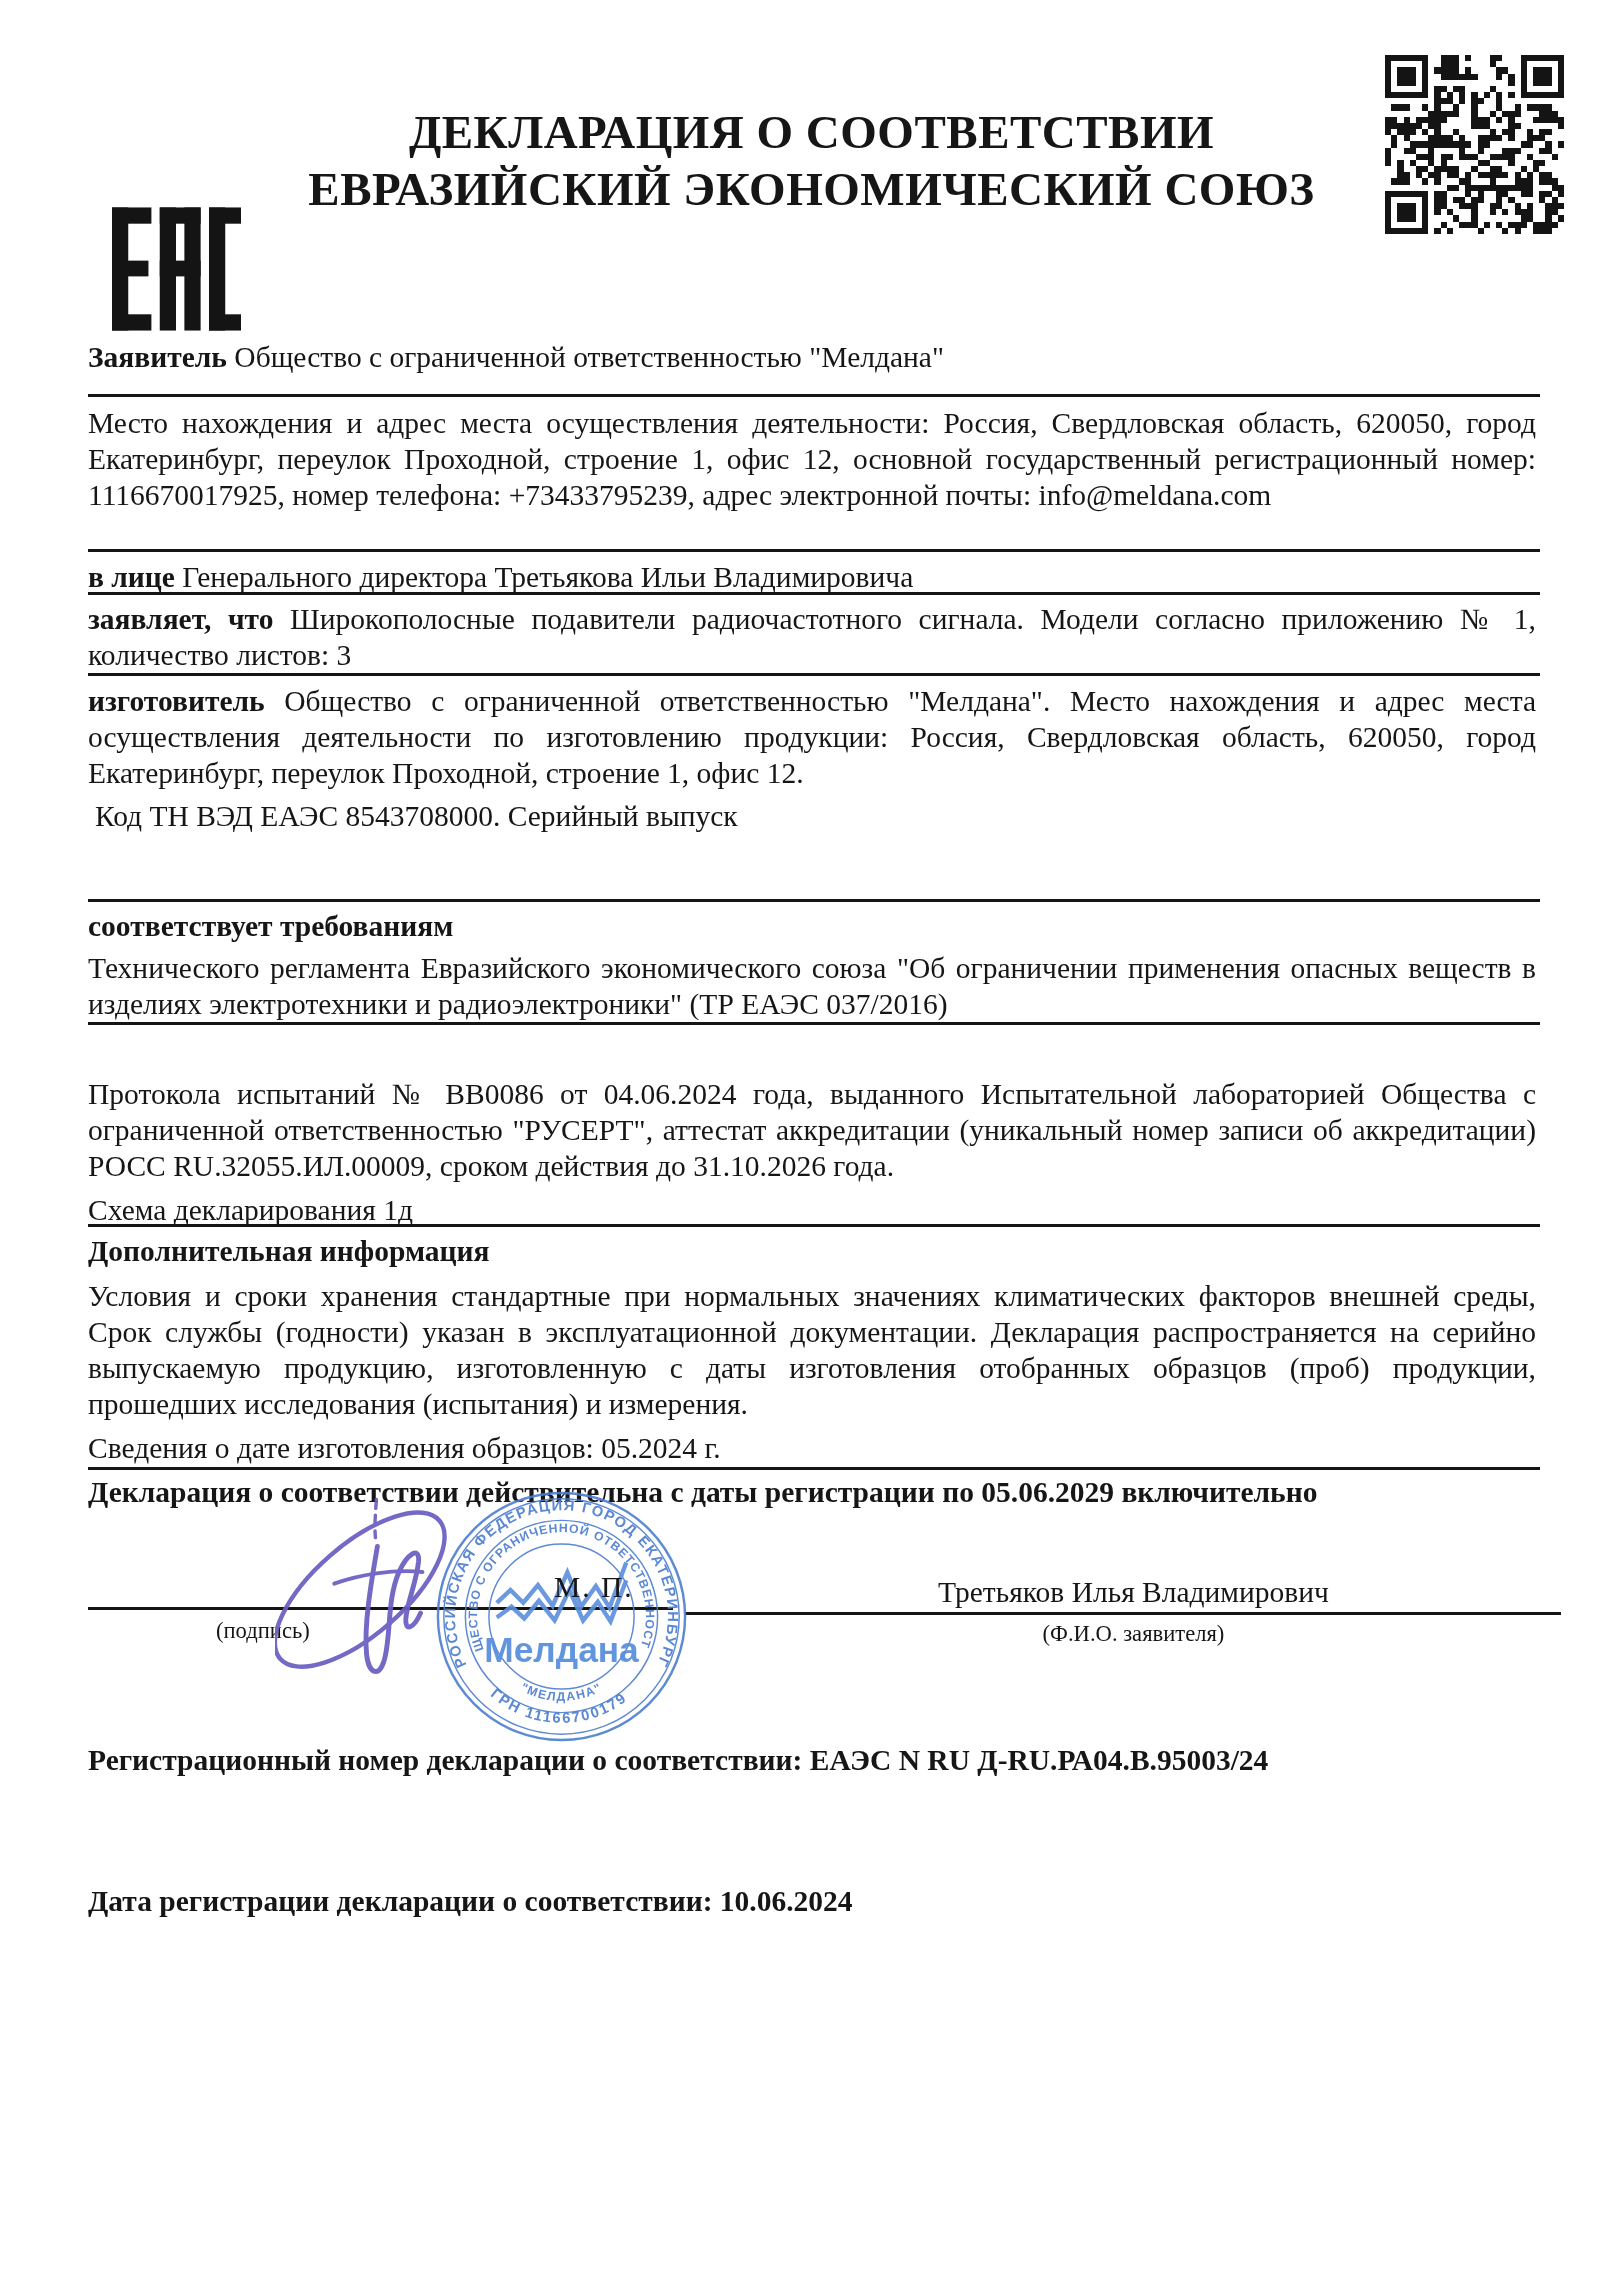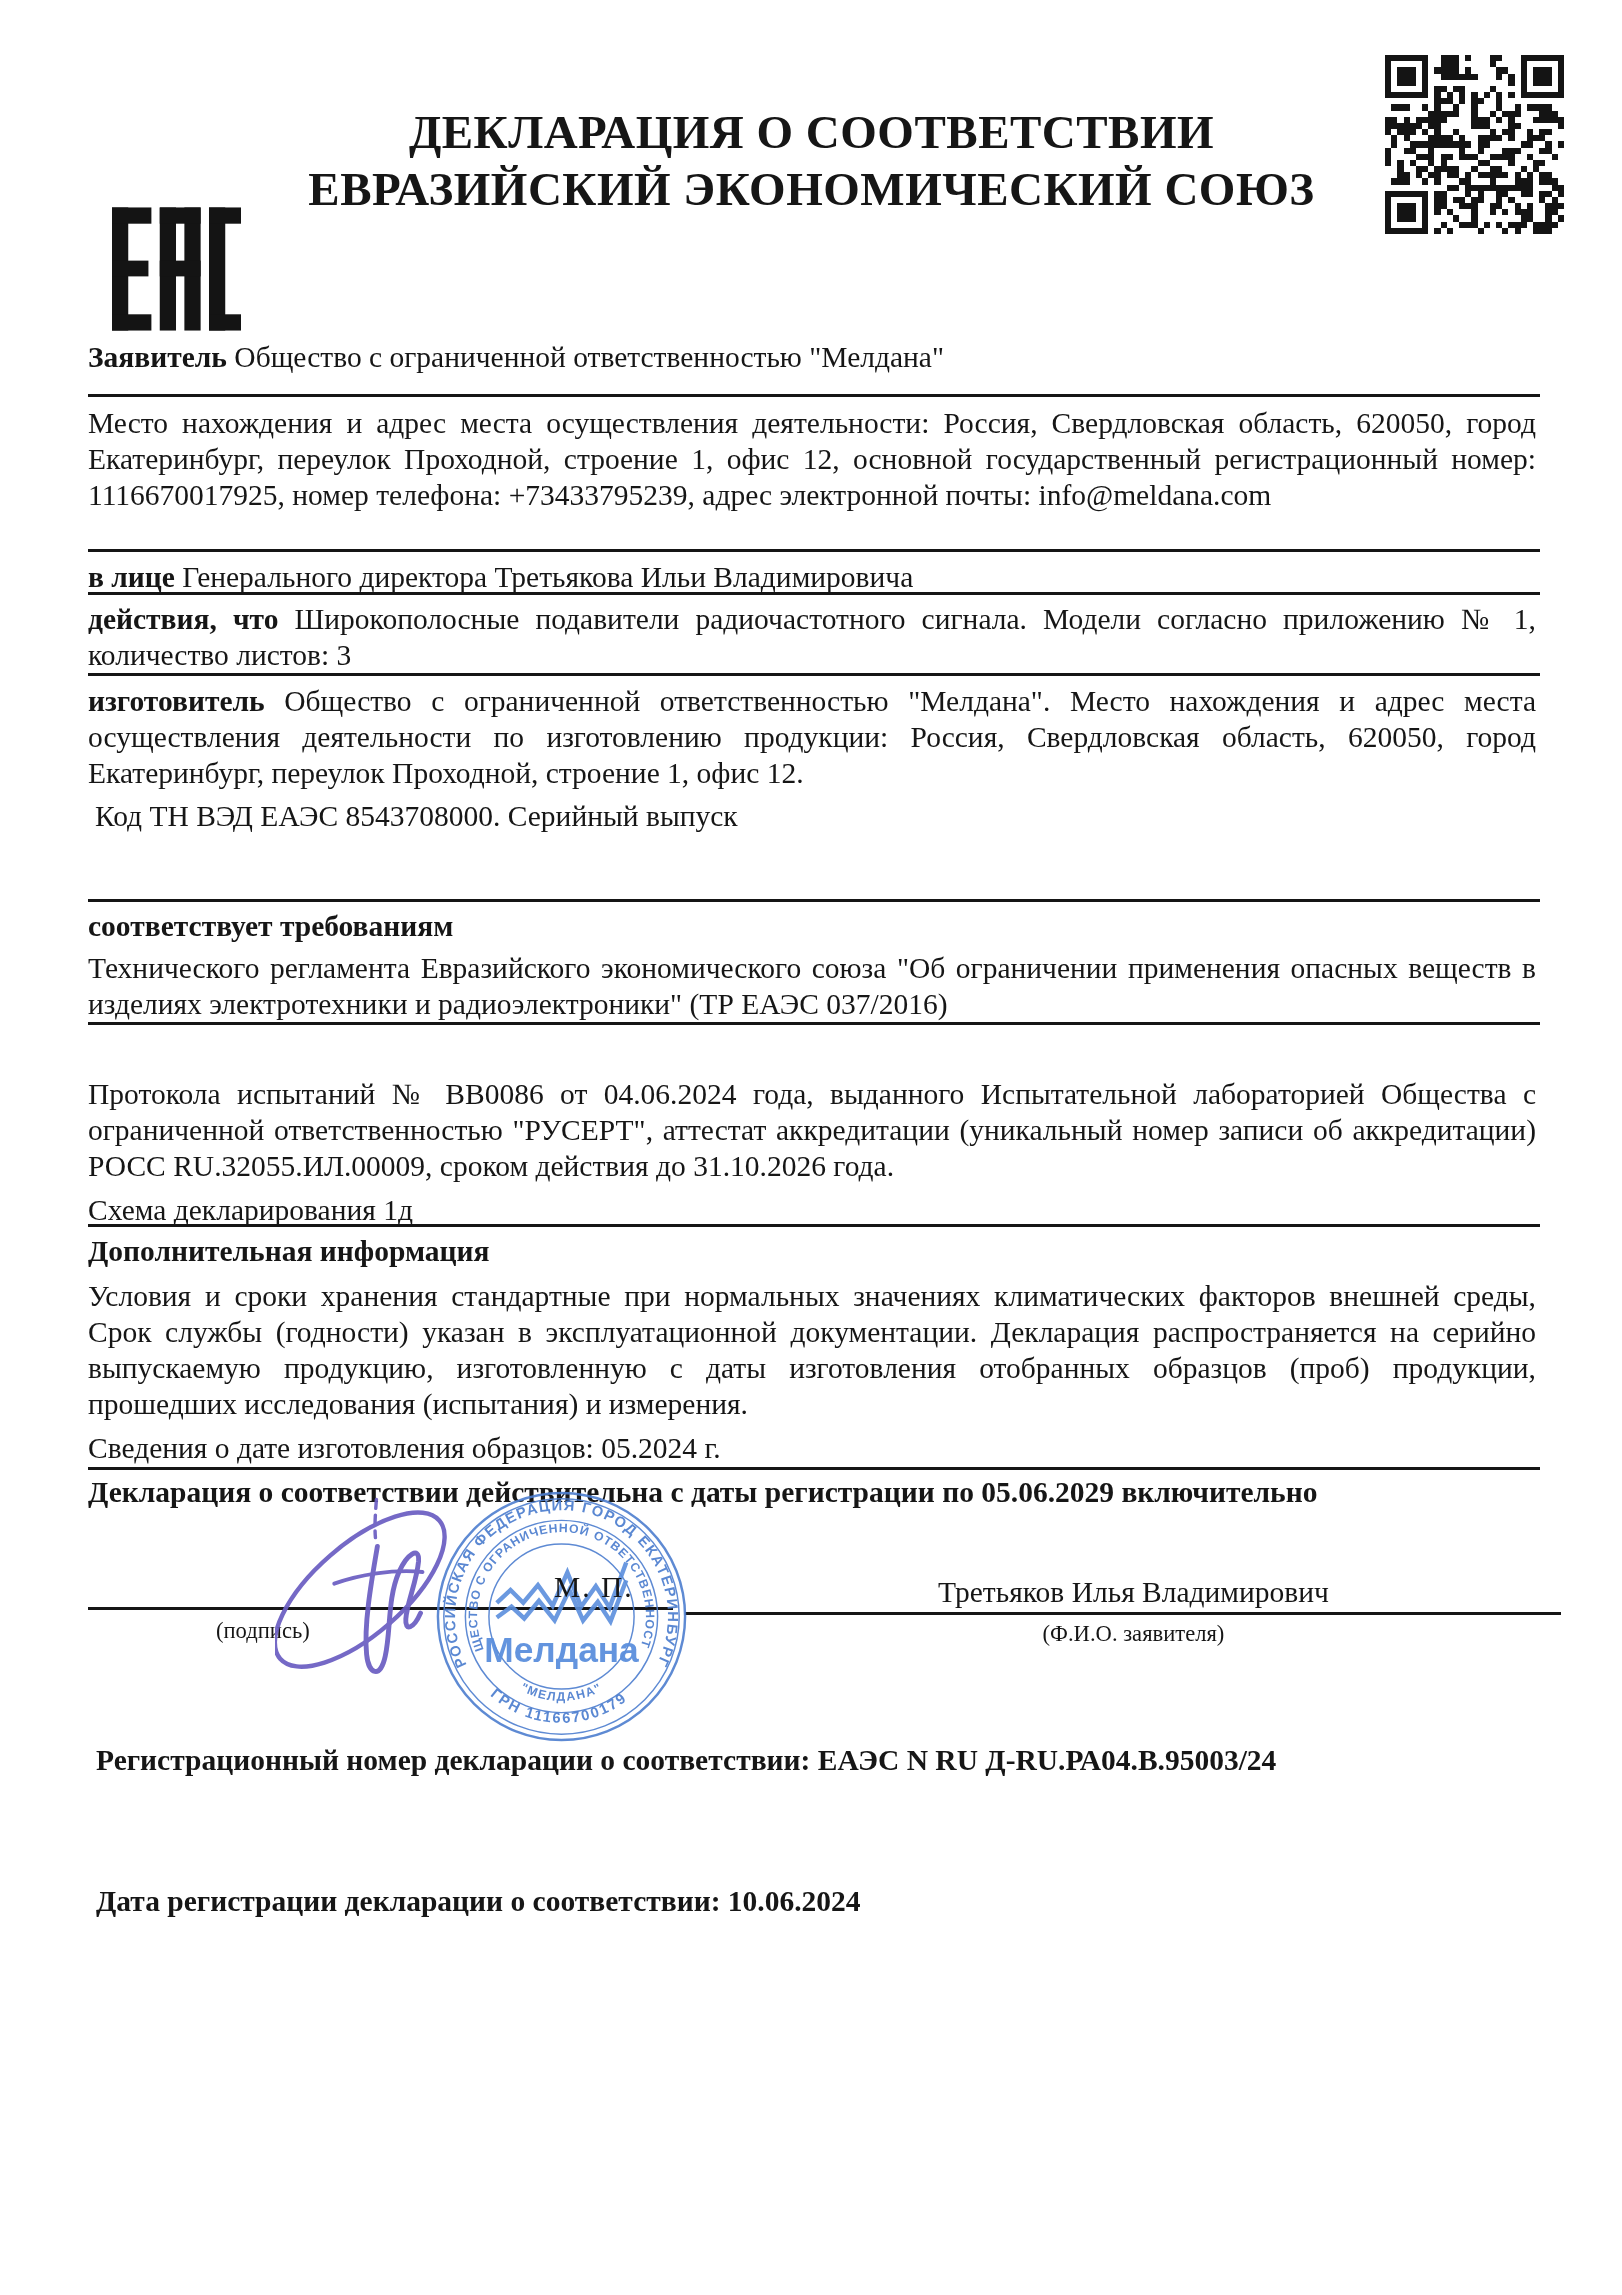--- a/index.html
+++ b/index.html
@@ -26,21 +26,21 @@
   }
   .eac-svg{position:absolute;left:112px;top:206px;}
   .qr-svg{position:absolute;left:1385px;top:55px;background:#fff;}
   .caption{font-size:22.6px;line-height:25.5px;}
   .sig-line{position:absolute;height:0;border-top:3.4px solid #151515;}
   .mp{position:absolute;left:554px;top:1571px;font-size:29.5px;letter-spacing:2px;z-index:6;}
   .fio-block{position:absolute;left:736px;width:795px;text-align:center;}
   .stamp-svg{position:absolute;left:434px;top:1489px;z-index:3;}
   .sign-svg{position:absolute;left:275px;top:1468px;z-index:4;}
   .stamp-arc{font-family:"Liberation Sans","DejaVu Sans",sans-serif;font-weight:bold;}
-  .footer-line{font-weight:bold;font-size:29.5px;line-height:36px;margin-left:8px;}
+  .footer-line{font-weight:bold;font-size:29.5px;line-height:36px;}
   svg{display:block;}
 </style>
 </head>
 <body>
 
 <div class="page">
 
   <svg class="eac-svg" width="129" height="126" viewBox="0 0 262 250" aria-hidden="true">
     <g fill="#141414">
 
@@ -490,21 +490,21 @@
   </div>
   <div class="hr" style="top:549px"></div>
 
   <div class="t abs" style="top:559px">
     <span class="b">в лице</span>
     <span>Генерального директора Третьякова Ильи Владимировича</span>
   </div>
   <div class="hr" style="top:592px"></div>
 
   <div class="t abs just" style="top:601px">
-    <span class="b">действия, что</span>
+    <span class="b">заявляет, что</span>
     <span>Широкополосные подавители радиочастотного сигнала.  Модели согласно приложению № 1, количество листов: 3</span>
   </div>
   <div class="hr" style="top:673px"></div>
 
   <div class="t abs just" style="top:683px">
     <p class="just" style="margin:0">
       <span class="b">изготовитель</span>
       <span>Общество с ограниченной ответственностью "Мелдана". Место нахождения и адрес места осуществления деятельности по изготовлению продукции: Россия, Свердловская область, 620050, город Екатеринбург, переулок Проходной, строение 1, офис 12.</span>
     </p>
     <p style="margin:7px">Код ТН ВЭД ЕАЭС 8543708000. Серийный выпуск</p>

